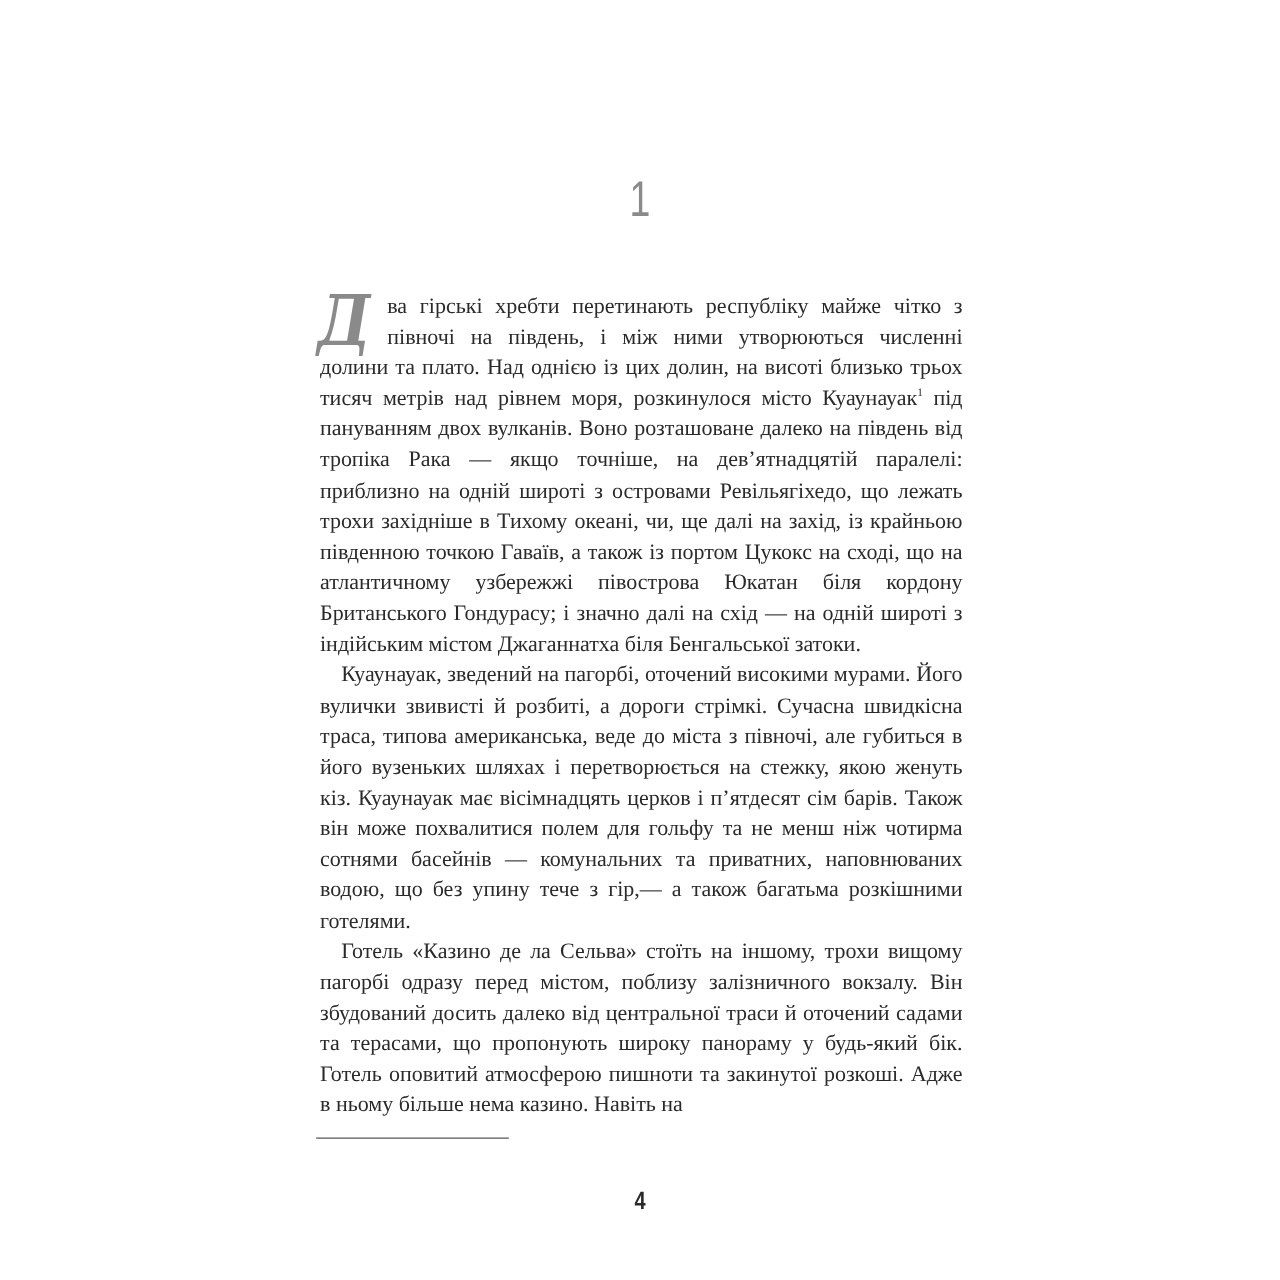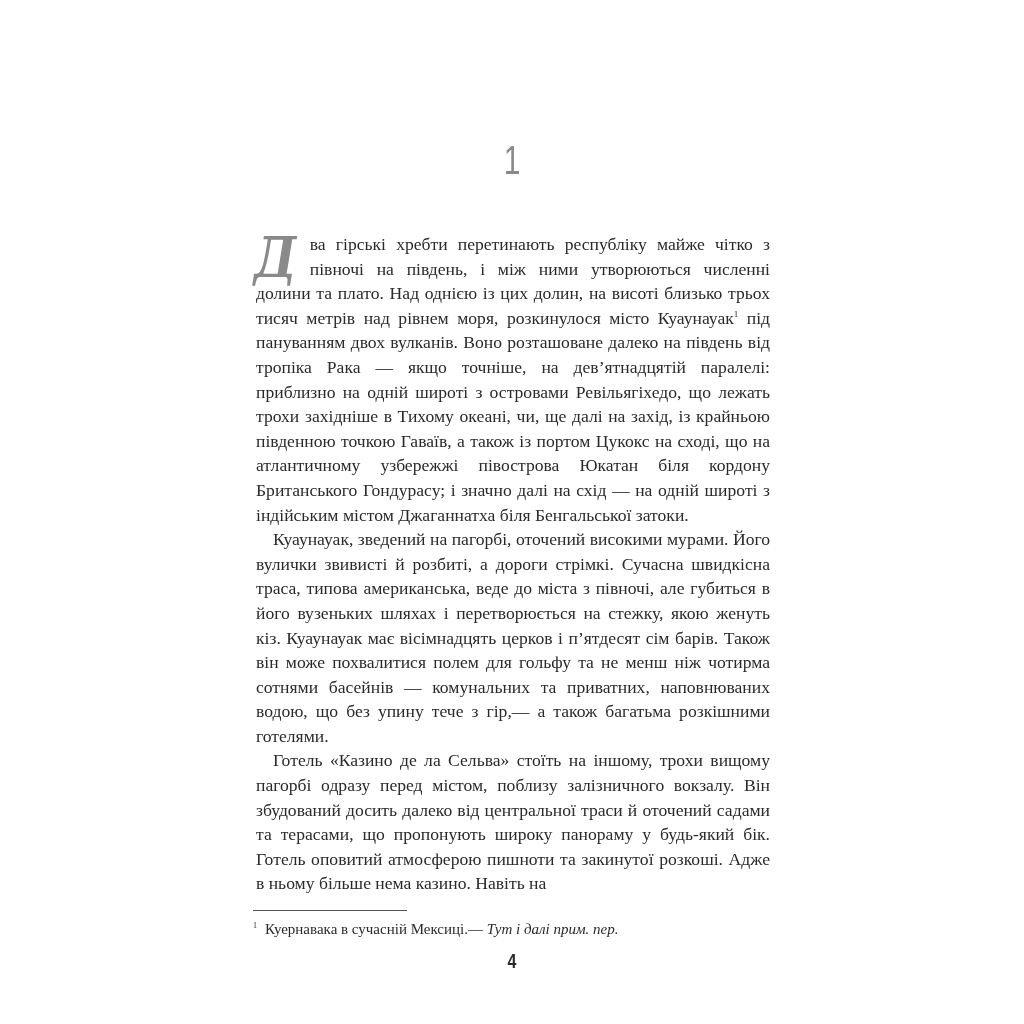--- a/index.html
+++ b/index.html
@@ -116,19 +116,16 @@
   <div class="chapter-number">1</div>
 
   <div class="body-text">
     <p><span class="drop-cap">Д</span><span>ва гірські хребти перетинають республіку майже чітко з півночі на південь, і між ними утворюються численні долини та плато. Над однією із цих долин, на висоті близько трьох тисяч метрів над рівнем моря, розкинулося місто Куау­науак</span><sup class="fn-ref">1</sup><span> під пануванням двох вулканів. Воно розташоване далеко на південь від тропіка Рака — якщо точніше, на дев’ятнадцятій паралелі: приблизно на одній широті з островами Ревільягіхе­до, що лежать трохи західніше в Тихому океані, чи, ще далі на захід, із крайньою південною точкою Гаваїв, а також із портом Цукокс на сході, що на атлантичному узбережжі півострова Юкатан біля кордону Британського Гондурасу; і значно далі на схід — на одній широті з індійським містом Джаганнатха біля Бенгальської затоки.</span></p>
     <p class="indent">Куаунауак, зведений на пагорбі, оточений високими мура­ми. Його вулички звивисті й розбиті, а дороги стрімкі. Сучасна швидкісна траса, типова американська, веде до міста з півно­чі, але губиться в його вузеньких шляхах і перетворюється на стежку, якою женуть кіз. Куаунауак має вісімнадцять церков і п’ятдесят сім барів. Також він може похвалитися полем для гольфу та не менш ніж чотирма сотнями басейнів — комуналь­них та приватних, наповнюваних водою, що без упину тече з гір,— а також багатьма розкішними готелями.</p>
     <p class="indent">Готель «Казино де ла Сельва» стоїть на іншому, трохи вищо­му пагорбі одразу перед містом, поблизу залізничного вокзалу. Він збудований досить далеко від центральної траси й оточе­ний садами та терасами, що пропонують широку панораму у будь-який бік. Готель оповитий атмосферою пишноти та за­кинутої розкоші. Адже в ньому більше нема казино. Навіть на</p>
   </div>
 
   <div class="footnote-rule"></div>
 
-  <div class="footnote">
-    <span class="fn-mark">1</span><span>Куернавака в сучасній Мексиці.— </span><em>Тут і далі прим. пер.</em>
-  </div>
 
   <div class="page-number">4</div>
 
 </div>
 
 </body></html>

